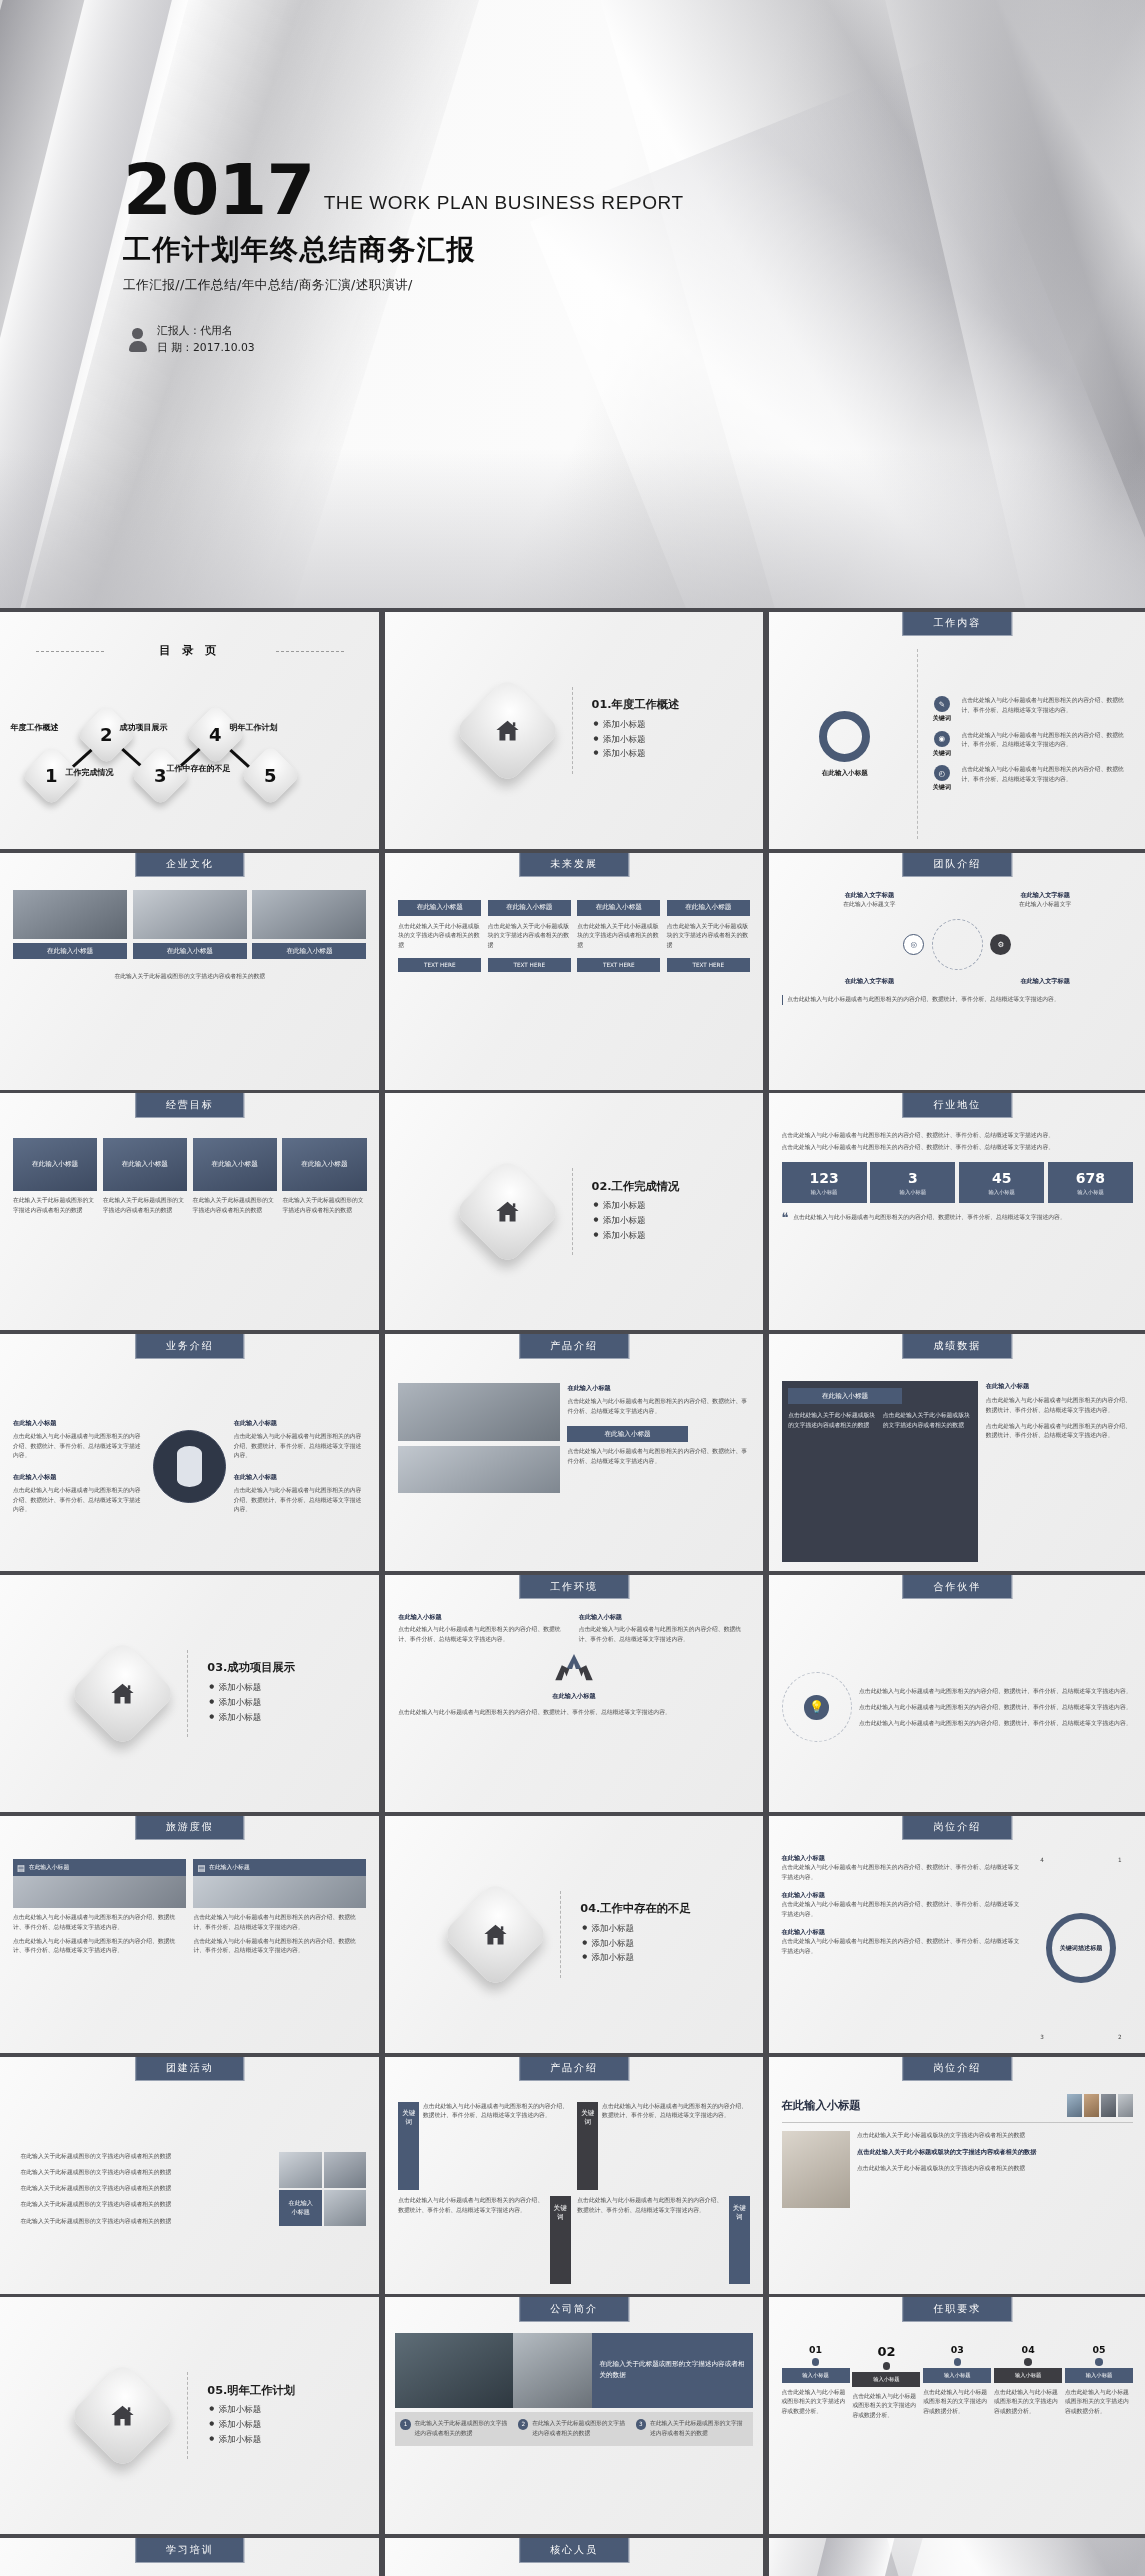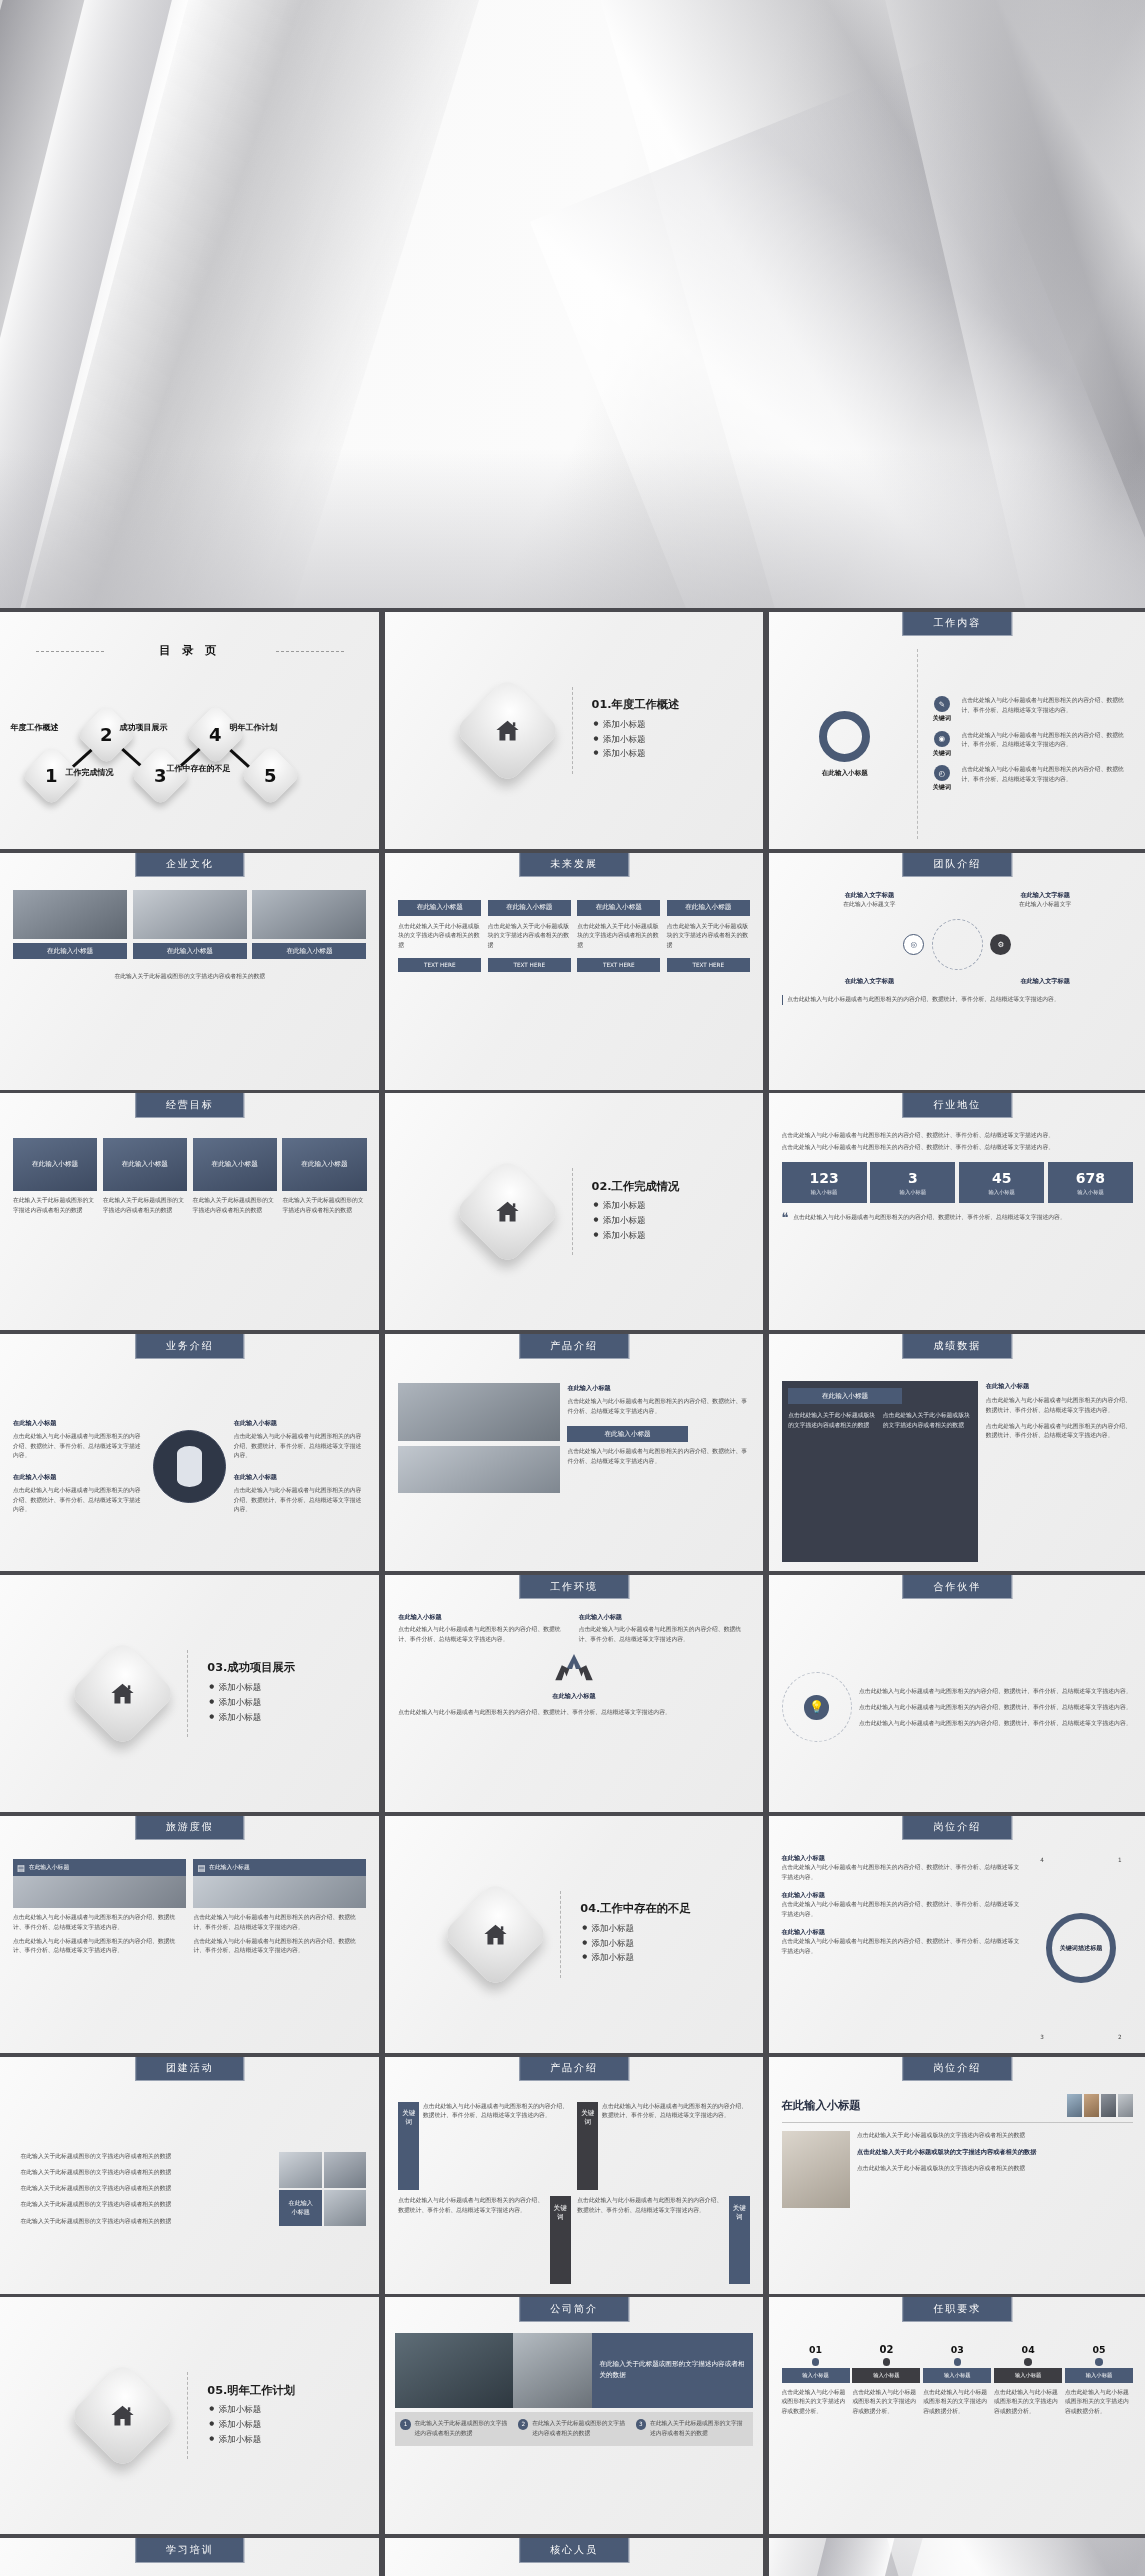--- a/index.html
+++ b/index.html
@@ -116,20 +116,38 @@
 
 <div class="cover">
   <div class="swoosh sw1"></div>
   <div class="swoosh sw2"></div>
   <div class="swoosh sw3"></div>
   <div class="swoosh sw4"></div>
   <div class="swoosh sw5"></div>
   <div class="swoosh sw6"></div>
   <div class="cover-bottomshade"></div>
 
+  <div class="cover-inner">
+    <div class="year-row">
+      <div class="year">2017</div>
+      <div class="eng">THE WORK PLAN BUSINESS REPORT</div>
+    </div>
+    <div class="cn-title">工作计划年终总结商务汇报</div>
+    <div class="cn-sub">工作汇报//工作总结/年中总结/商务汇演/述职演讲/</div>
+    <div class="meta">
+      <div class="avatar-ic">
+          <i></i>
+          <b></b>
+        </div>
+      <div class="meta-lines">
+        <div>汇报人：代用名</div>
+        <div>日    期：2017.10.03</div>
+      </div>
+    </div>
+  </div>
 </div>
 
 <div class="grid">
 
   <div class="slide">
     <div class="body" style="top:0">
       <div class="toc-title">目 录 页</div>
       <div class="toc-wrap">
         <div class="tline" style="left:49px;top:102px;width:62px;transform:rotate(-42deg);"></div>
         <div class="tline" style="left:102px;top:68px;width:62px;transform:rotate(42deg);"></div>
@@ -655,21 +673,21 @@
   <div class="slide sep">
     <div class="hdr">任职要求</div>
     <div class="body" style="display:flex;gap:2.8px;padding-top:19px;">
       <div style="flex:1;text-align:center;">
         <div style="font-size:9.4px;font-weight:bold;color:#111;">01</div>
         <div style="width:7.5px;height:7.5px;border-radius:50%;background:#4a5a75;margin:2.8px auto;"></div>
         <div class="chip" style="font-size:5.3px;">输入小标题</div>
         <div class="ptxt" style="margin-top:4.7px;text-align:left;">点击此处输入与此小标题或图形相关的文字描述内容或数据分析。</div>
       </div>
       <div style="flex:1;text-align:center;">
-        <div style="font-size:10px;font-weight:bold;color:#111;">02</div>
+        <div style="font-size:13px;font-weight:bold;color:#111;">02</div>
         <div style="width:7.5px;height:7.5px;border-radius:50%;background:#3d3d42;margin:2.8px auto;"></div>
         <div class="chip-dark" style="font-size:5.3px;">输入小标题</div>
         <div class="ptxt" style="margin-top:4.7px;text-align:left;">点击此处输入与此小标题或图形相关的文字描述内容或数据分析。</div>
       </div>
       <div style="flex:1;text-align:center;">
         <div style="font-size:9.4px;font-weight:bold;color:#111;">03</div>
         <div style="width:7.5px;height:7.5px;border-radius:50%;background:#4a5a75;margin:2.8px auto;"></div>
         <div class="chip" style="font-size:5.3px;">输入小标题</div>
         <div class="ptxt" style="margin-top:4.7px;text-align:left;">点击此处输入与此小标题或图形相关的文字描述内容或数据分析。</div>
       </div>

